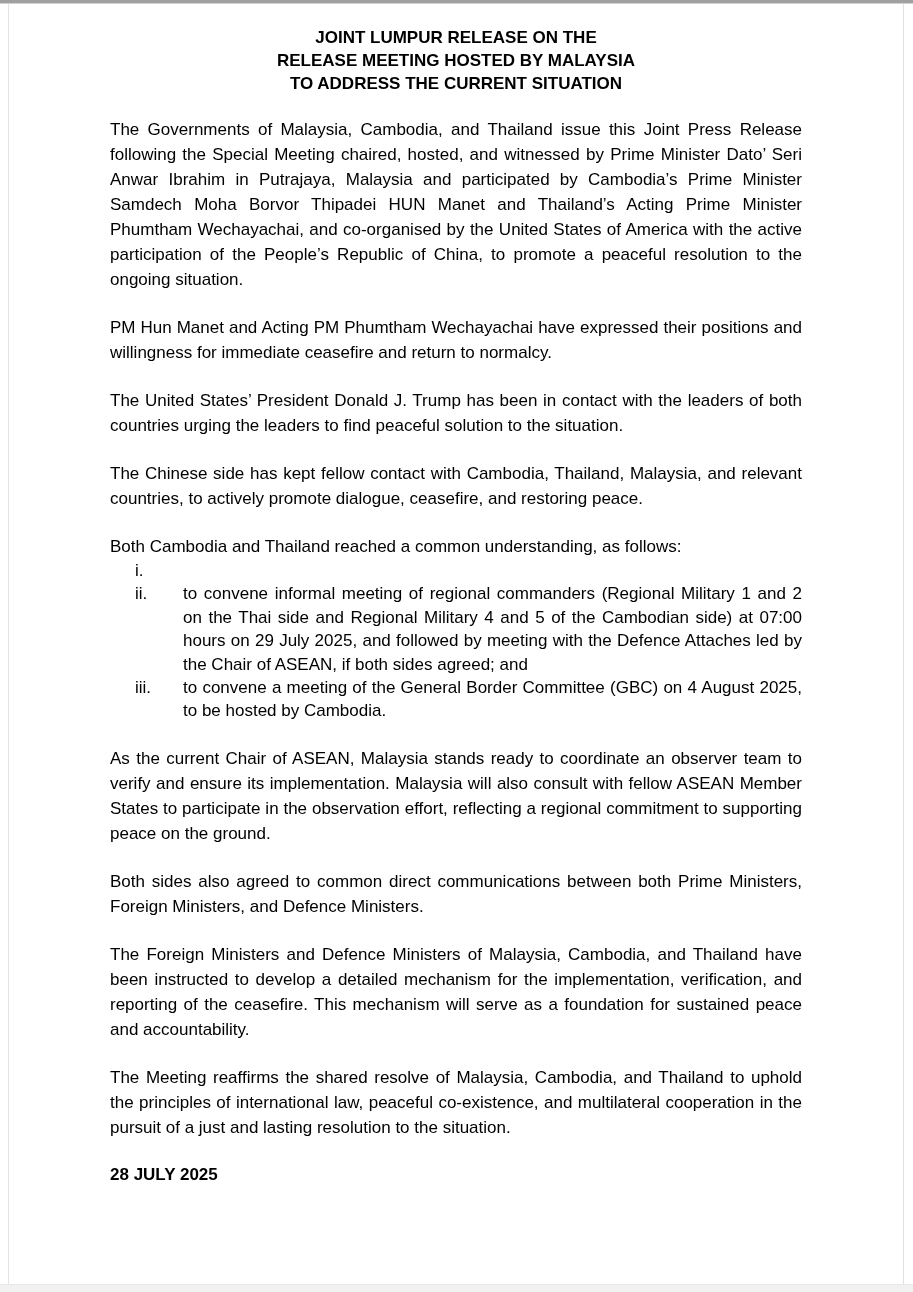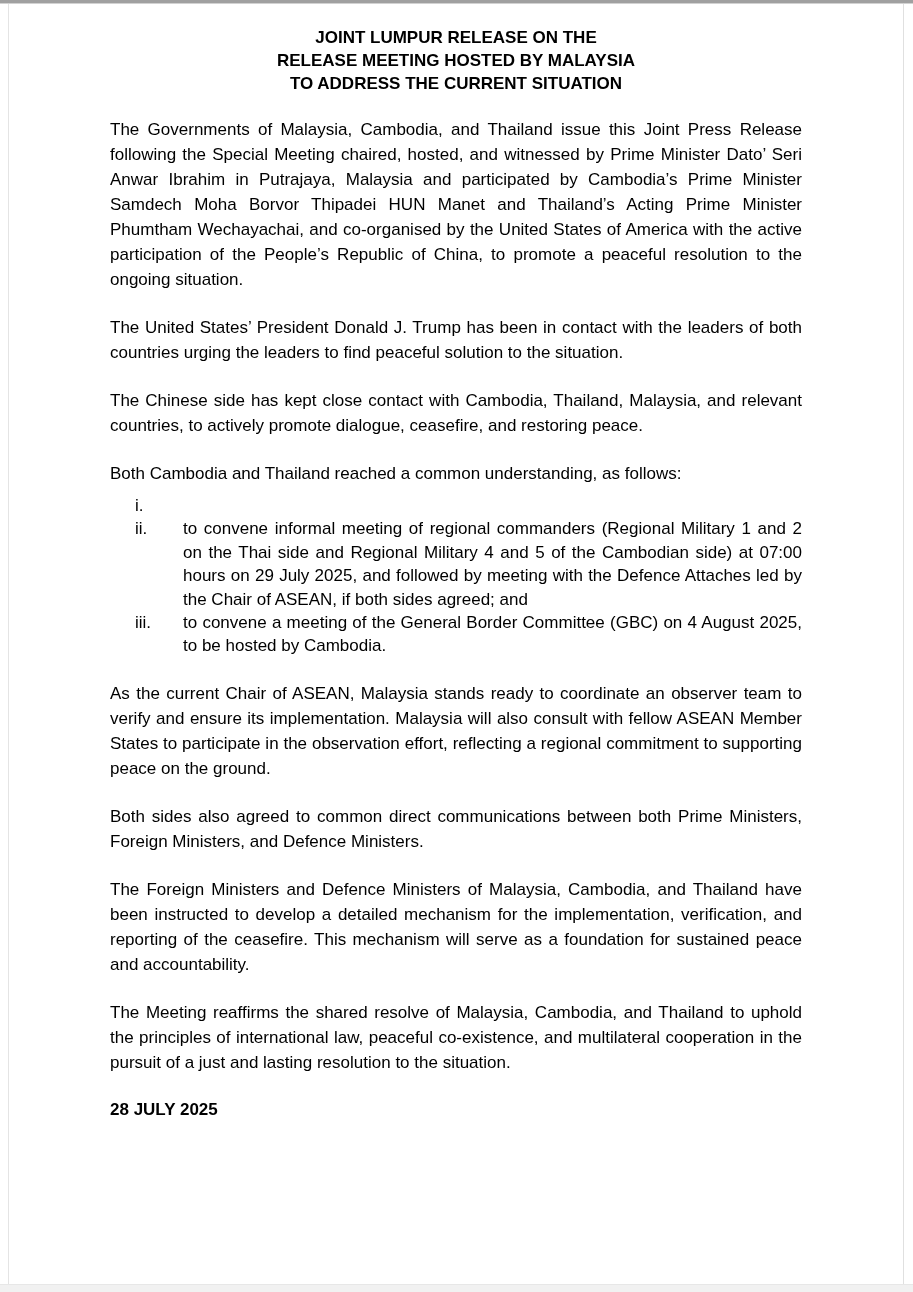--- a/index.html
+++ b/index.html
@@ -57,21 +57,21 @@
     line-height: 23px;
   }
   .title-line { display: block; }
   .para {
     margin: 0 0 23px 0;
     font-size: 17px;
     line-height: 25px;
     text-align: justify;
   }
   .list-intro {
-    margin-bottom: 8px;
+    margin-bottom: 0;
     text-align: left;
   }
   .understanding-list {
     margin: 0 0 23px 0;
   }
   .list-item {
     display: flex;
     font-size: 17px;
     line-height: 23.4px;
   }
@@ -101,22 +101,23 @@
 
 <div class="content">
 
   <h1 class="doc-title">
     <span class="title-line">JOINT LUMPUR RELEASE ON THE</span>
     <span class="title-line">RELEASE MEETING HOSTED BY MALAYSIA</span>
     <span class="title-line">TO ADDRESS THE CURRENT SITUATION</span>
   </h1>
 
   <p class="para">The Governments of Malaysia, Cambodia, and Thailand issue this Joint Press Release following the Special Meeting chaired, hosted, and witnessed by Prime Minister Dato’ Seri Anwar Ibrahim in Putrajaya, Malaysia and participated by Cambodia’s Prime Minister Samdech Moha Borvor Thipadei HUN Manet and Thailand’s Acting Prime Minister Phumtham Wechayachai, and co-organised by the United States of America with the active participation of the People’s Republic of China, to promote a peaceful resolution to the ongoing situation.</p>
+  <p class="para">PM Hun Manet and Acting PM Phumtham Wechayachai have expressed their positions and willingness for immediate ceasefire and return to normalcy.</p>
   <p class="para">The United States’ President Donald J. Trump has been in contact with the leaders of both countries urging the leaders to find peaceful solution to the situation.</p>
-  <p class="para">The Chinese side has kept close contact with Cambodia, Thailand, Malaysia, and relevant countries, to actively promote dialogue, ceasefire, and restoring peace.</p>
+  <p class="para">The Chinese side has kept fellow contact with Cambodia, Thailand, Malaysia, and relevant countries, to actively promote dialogue, ceasefire, and restoring peace.</p>
 
   <p class="para list-intro">Both Cambodia and Thailand reached a common understanding, as follows:</p>
 
   <div class="understanding-list">
     <div class="list-item">
       <span class="list-marker">i.</span>
     </div>
     <div class="list-item">
       <span class="list-marker">ii.</span>
       <span class="list-text">to convene informal meeting of regional commanders (Regional Military 1 and 2 on the Thai side and Regional Military 4 and 5 of the Cambodian side) at 07:00 hours on 29 July 2025, and followed by meeting with the Defence Attaches led by the Chair of ASEAN, if both sides agreed; and</span>

